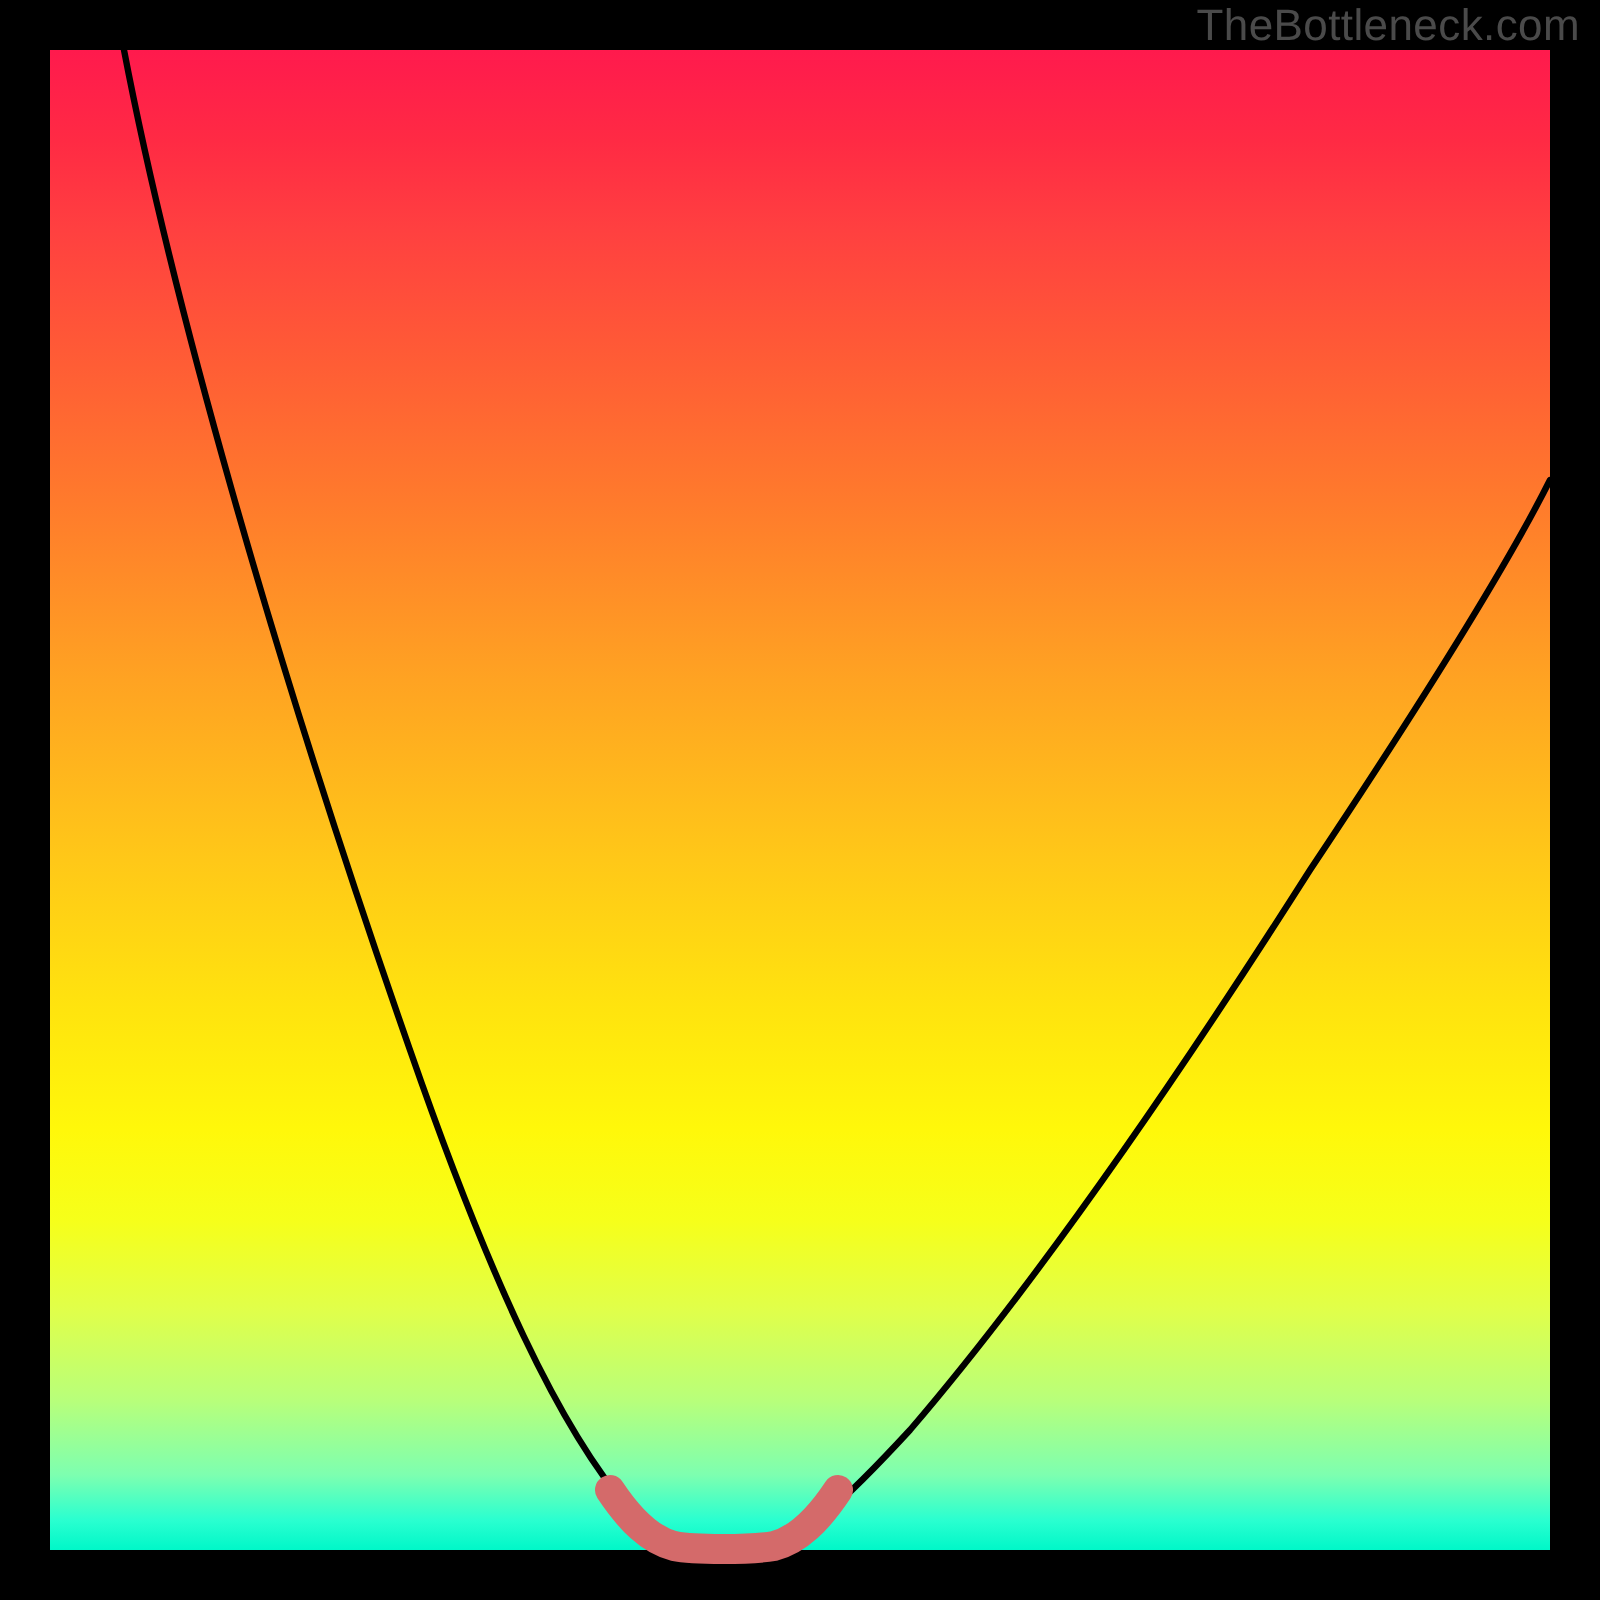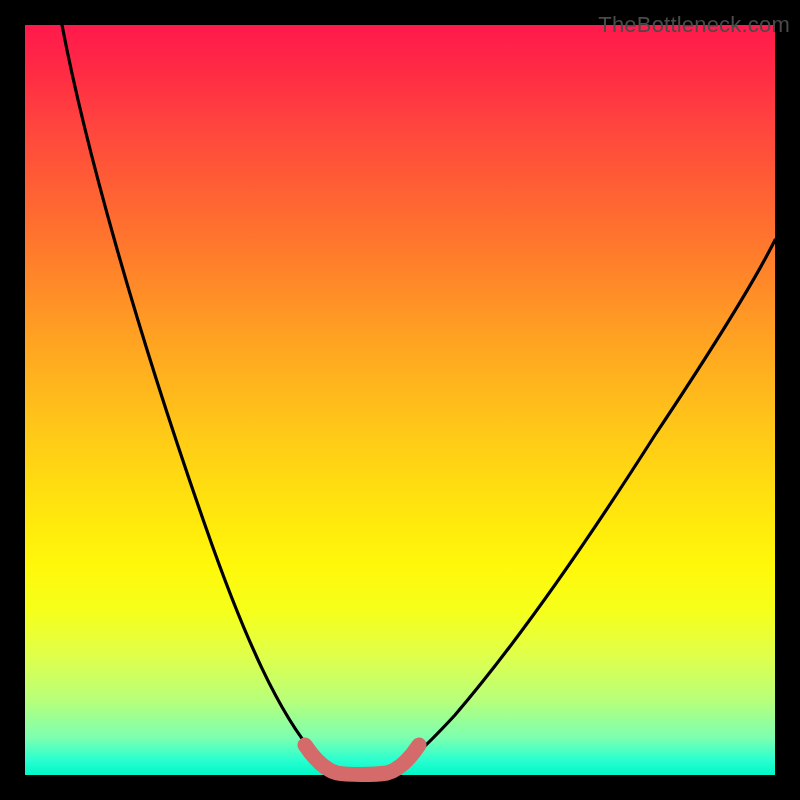--- a/index.html
+++ b/index.html
@@ -36,21 +36,21 @@
       #f6ff1a 78%,
       #e0ff4a 84%,
       #b8ff7a 90%,
       #7dffb0 95%,
       #2affd0 98%,
       #00f7c8 100%
     );
   }
   .watermark {
     position: absolute;
-    top: 12px;
+    top: 0;
     right: 10px;
     color: #4a4a4a;
     font-size: 22px;
     font-weight: 500;
     letter-spacing: 0.2px;
     z-index: 10;
   }
   svg.curves {
     position: absolute;
     left: 0;

